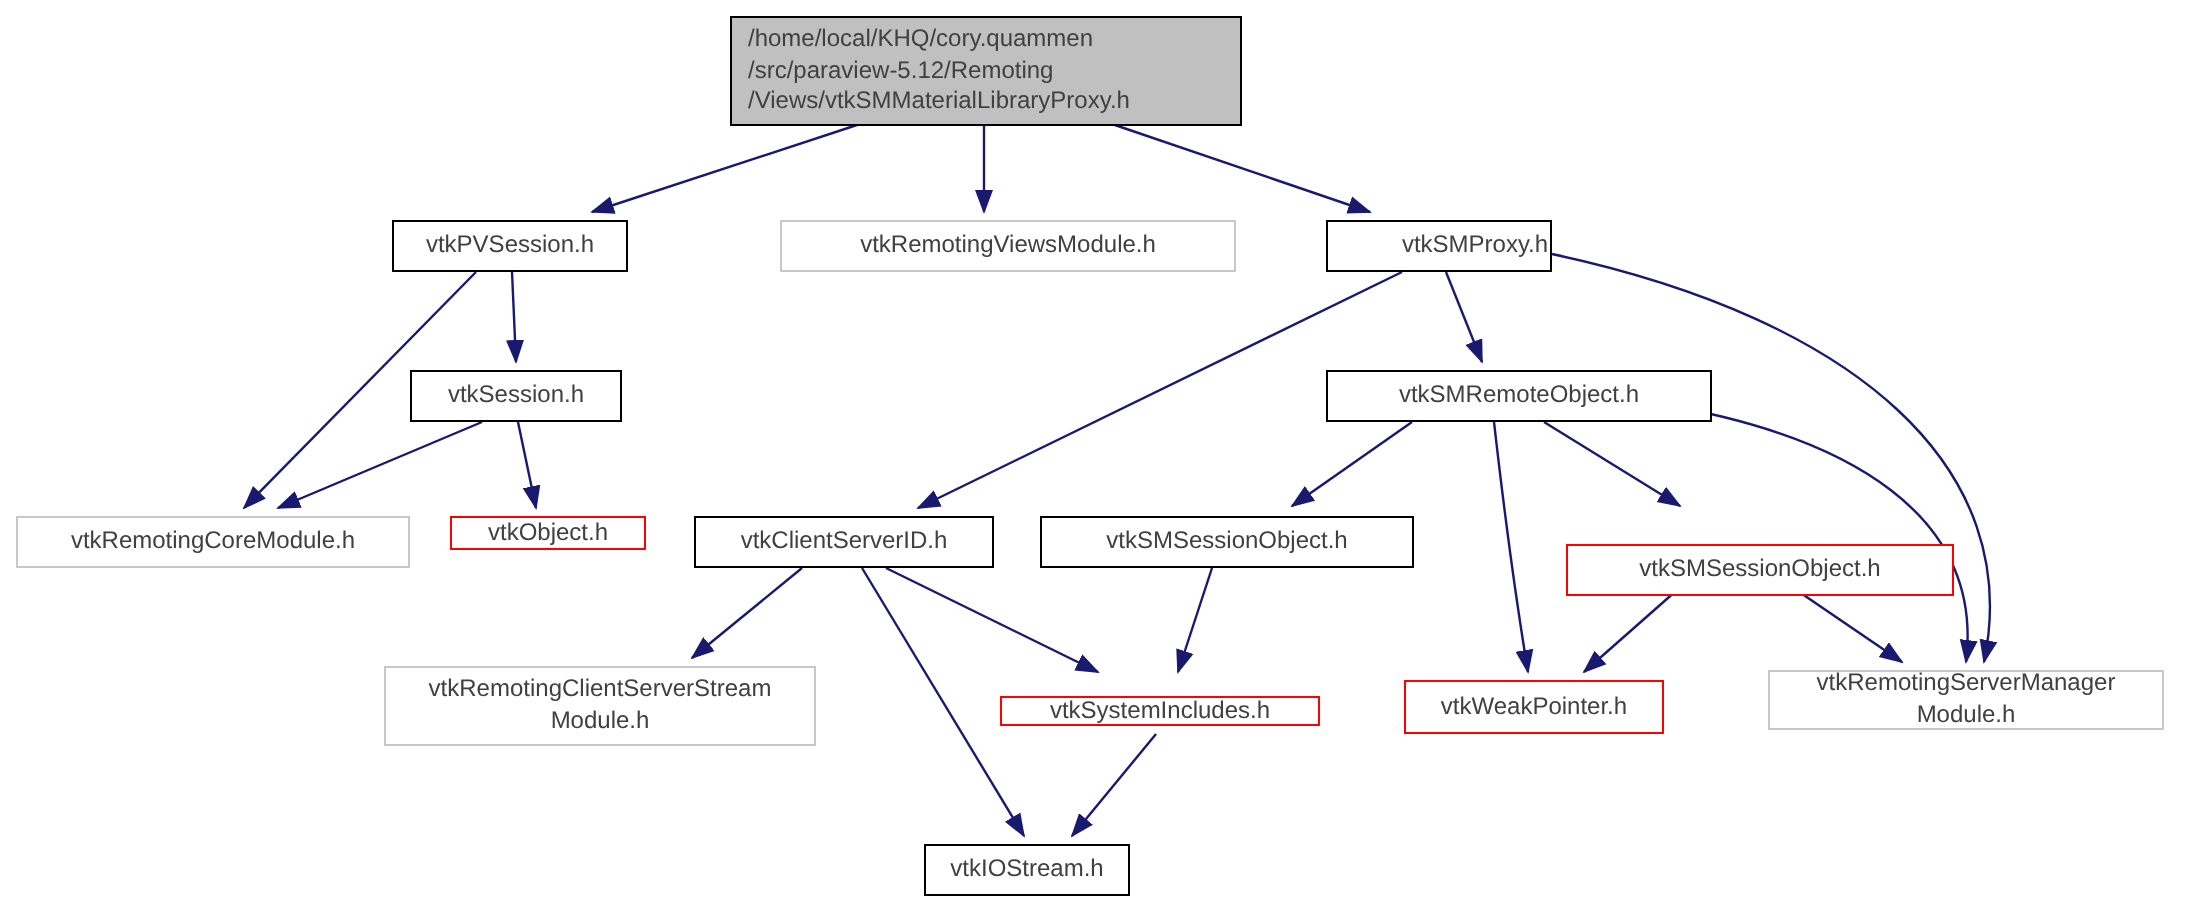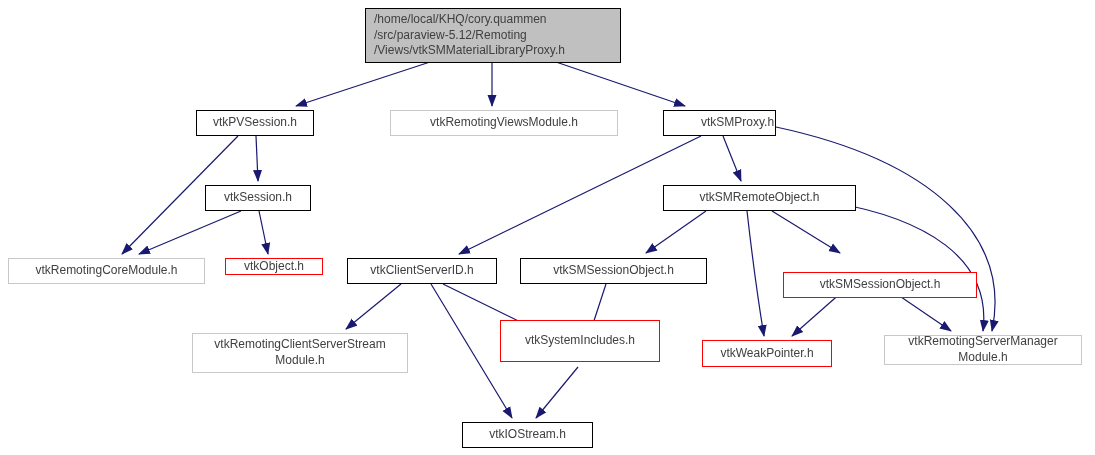--- a/index.html
+++ b/index.html
@@ -88,19 +88,19 @@
       <div class="node" style="left: 663px; top: 110px; width: 113px; height: 26px; border-color: rgb(0, 0, 0); background: rgb(255, 255, 255); padding-left: 36px;">vtkSMProxy.h</div>
       <div class="node" style="left: 205px; top: 185px; width: 106px; height: 26px; border-color: rgb(0, 0, 0); background: rgb(255, 255, 255); text-align: right;">vtkSession.h</div>
       <div class="node" style="left: 663px; top: 185px; width: 193px; height: 26px; border-color: rgb(0, 0, 0); background: rgb(255, 255, 255);">vtkSMRemoteObject.h</div>
       <div class="node" style="left: 8px; top: 258px; width: 197px; height: 26px; border-color: rgb(200, 200, 200); background: rgb(255, 255, 255);">vtkRemotingCoreModule.h</div>
       <div class="node" style="left: 225px; top: 258px; width: 98px; height: 17px; border-color: rgb(255, 0, 0); background: rgb(255, 255, 255);">vtkObject.h</div>
       <div class="node" style="left: 347px; top: 258px; width: 150px; height: 26px; border-color: rgb(0, 0, 0); background: rgb(255, 255, 255);">vtkClientServerID.h</div>
       <div class="node" style="left: 520px; top: 258px; width: 187px; height: 26px; border-color: rgb(0, 0, 0); background: rgb(255, 255, 255);">vtkSMSessionObject.h</div>
       <div class="node" style="left: 783px; top: 258px; width: 194px; height: 26px; border-color: rgb(255, 0, 0); background: rgb(255, 255, 255); margin-top: 14px;">vtkSMSessionObject.h</div>
       <div class="node" style="left: 192px; top: 333px; width: 216px; height: 40px; border-color: rgb(200, 200, 200); background: rgb(255, 255, 255);">vtkRemotingClientServerStream
 Module.h</div>
-      <div class="node" style="left: 500px; top: 320px; width: 160px; height: 42px; border-color: rgb(255, 0, 0); background: rgb(255, 255, 255);">vtkSystemIncludes.h</div>
+      <div class="node" style="left: 500px; top: 348px; width: 160px; height: 15px; border-color: rgb(255, 0, 0); background: rgb(255, 255, 255);">vtkSystemIncludes.h</div>
       <div class="node" style="left: 702px; top: 340px; width: 130px; height: 27px; border-color: rgb(255, 0, 0); background: rgb(255, 255, 255);">vtkWeakPointer.h</div>
       <div class="node" style="left: 884px; top: 335px; width: 198px; height: 30px; border-color: rgb(200, 200, 200); background: rgb(255, 255, 255);">vtkRemotingServerManager
 Module.h</div>
-      <div class="node" style="left: 462px; top: 422px; width: 131px; height: 26px; border-color: rgb(0, 0, 0); background: rgb(255, 255, 255);">vtkIOStream.h</div>
+      <div class="node" style="left: 462px; top: 422px; width: 103px; height: 26px; border-color: rgb(0, 0, 0); background: rgb(255, 255, 255);">vtkIOStream.h</div>
     </div>
 </div>
 
 </body></html>

